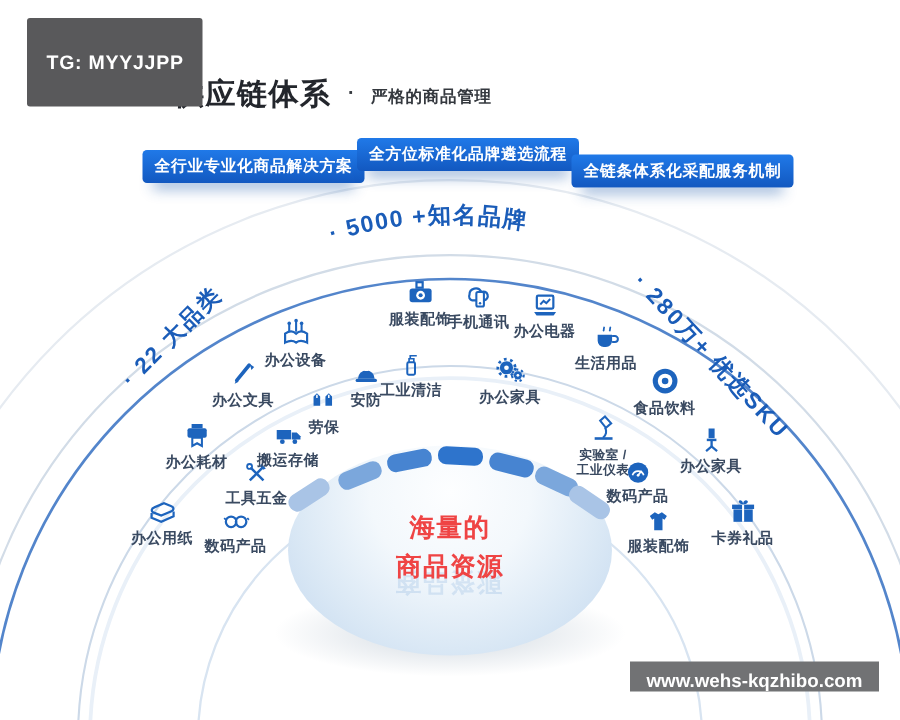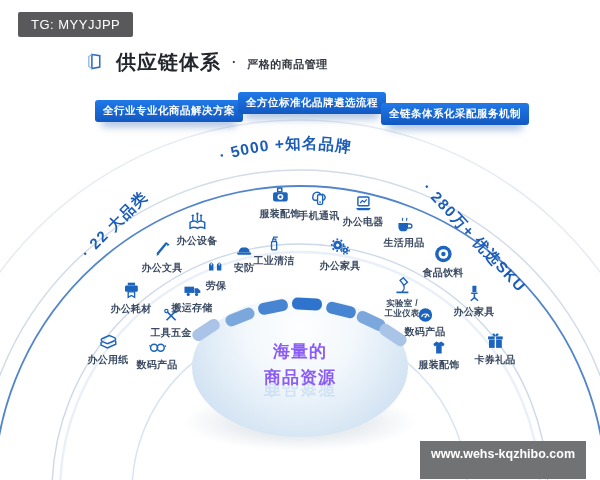--- a/index.html
+++ b/index.html
@@ -2,22 +2,22 @@
 <html><head>
 <meta charset="utf-8">
 <style>
   html,body{margin:0;padding:0;background:#fff;}
   #stage{position:relative;width:600px;height:480px;overflow:hidden;background:#fff;
          font-family:"Liberation Sans","DejaVu Sans",sans-serif;}
   svg.layer{position:absolute;left:0;top:0;pointer-events:none;}
 
   
   .badge{position:absolute;left:18px;top:12px;background:#59595b;color:#fff;
-         font-size:13px;font-weight:normal;letter-spacing:.5px;padding:5px 13px;border-radius:2px;z-index:9;}
-  .watermark{position:absolute;left:420px;top:441px;width:166px;height:38px;line-height:26px;
+         font-size:13px;font-weight:bold;letter-spacing:.5px;padding:22px 13px;border-radius:2px;z-index:9;}
+  .watermark{position:absolute;left:420px;top:441px;width:166px;height:20px;line-height:26px;
          background:#717274;color:#fff;font-size:12.5px;font-weight:bold;text-align:center;z-index:9;}
 
   
   .titlebar{position:absolute;left:84px;top:49px;display:flex;align-items:flex-start;gap:11px;z-index:8;}
   .titlebar .t-main{font-size:20px;font-weight:800;color:#23262c;letter-spacing:1px;}
   .titlebar .t-sub{font-size:11px;font-weight:bold;color:#34383e;margin-top:8px;letter-spacing:.5px;}
   .titlebar .t-dot{font-size:13px;font-weight:bold;color:#34383e;margin-top:5px;}
 
   
   .banner{position:absolute;white-space:nowrap;color:#fff;font-size:10.5px;font-weight:bold;
@@ -33,21 +33,21 @@
            white-space:nowrap;transform-origin:left center;z-index:5;}
   .arcstat.left{left:84px;top:246px;transform:rotate(-45deg);}
   .arcstat.right{left:425px;top:176px;transform:rotate(47deg);}
 
   
   .platform{position:absolute;left:183px;top:393px;width:234px;height:58px;border-radius:50%;z-index:2;
             background:radial-gradient(closest-side,rgba(160,176,192,.5),rgba(160,176,192,0));}
   .dome{position:absolute;left:192px;top:297px;width:216px;height:140px;border-radius:50%;z-index:3;
         background:radial-gradient(ellipse at 50% 22%,#fdfeff 0%,#f3f8fc 35%,#dae8f5 68%,#c2d7ee 100%);}
   .center-text{position:absolute;left:230px;top:339px;width:140px;text-align:center;z-index:5;
-        font-size:17px;font-weight:800;color:#8b5cf6;line-height:1.5;letter-spacing:1px;}
+        font-size:17px;font-weight:800;color:#ef4444;line-height:1.5;letter-spacing:1px;}
   .center-text-mirror{position:absolute;left:230px;top:375px;width:140px;text-align:center;z-index:4;
         font-size:17px;font-weight:800;color:#1565c0;line-height:1.5;letter-spacing:1px;
         transform:scaleY(-1);opacity:.12;}
 
   
   .item{position:absolute;transform:translateX(-50%);display:flex;flex-direction:column;
         align-items:center;z-index:6;width:max-content;}
   .item svg{width:22px;height:22px;display:block;}
   .item .lbl{margin-top:2px;font-size:10px;font-weight:bold;color:#3a4a61;line-height:1.2;
              text-align:center;white-space:pre-line;letter-spacing:.3px;}

